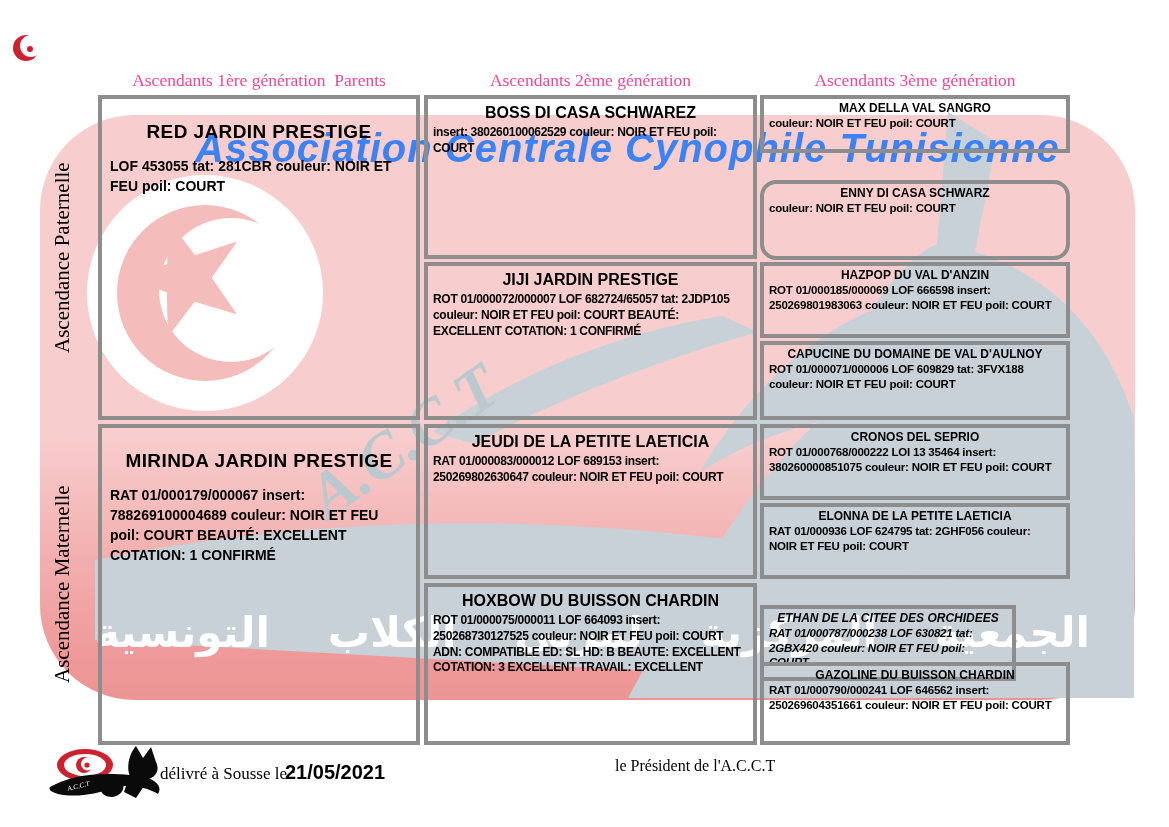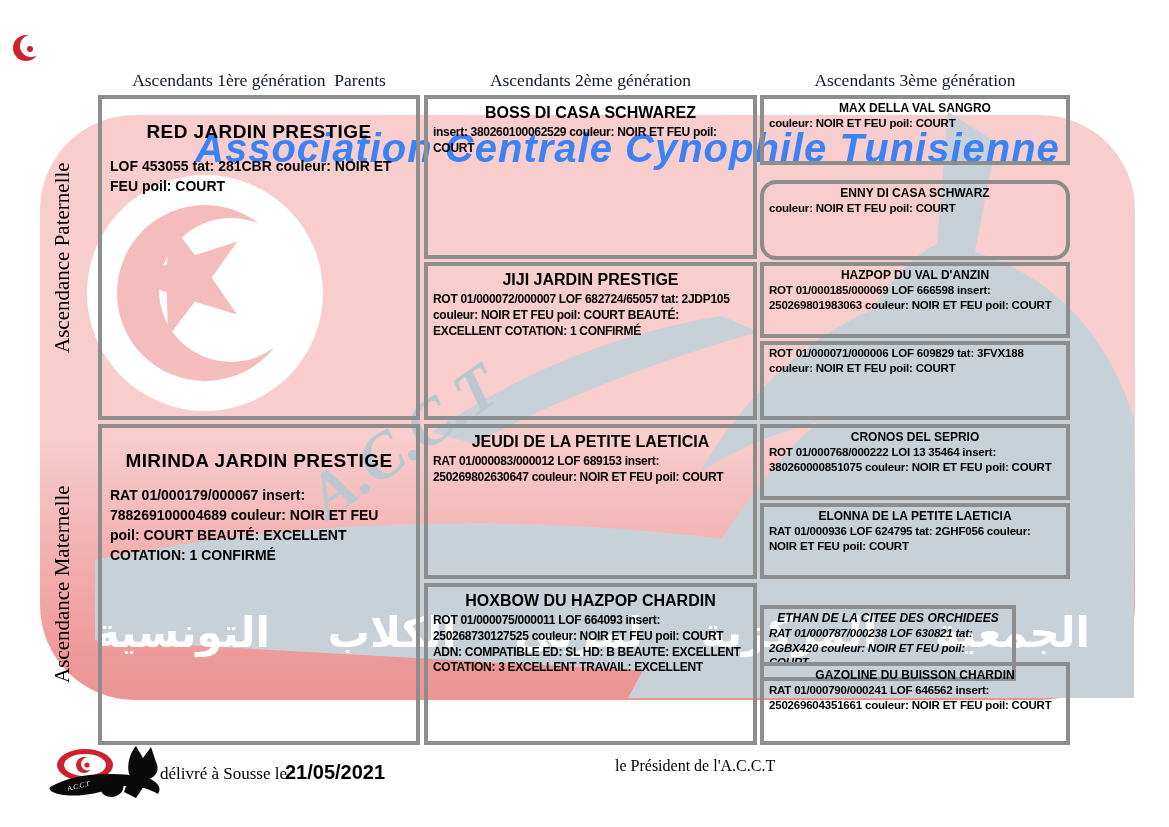--- a/index.html
+++ b/index.html
@@ -29,21 +29,21 @@
   }
   .wm-arabic{
     position:absolute;left:95px;top:608px;width:995px;
     direction:rtl;display:flex;justify-content:space-between;
     font-family:"DejaVu Sans",sans-serif;font-weight:bold;
     font-size:42px;color:#ffffff;z-index:4;
   }
   
   .gen-header{
     position:absolute;top:70px;text-align:center;
-    font-family:"Liberation Serif",serif;font-size:17.5px;color:#0f172a;z-index:12;
+    font-family:"Liberation Serif",serif;font-size:17.5px;color:#ec4899;z-index:12;
     white-space:nowrap;
   }
   
   .side-label{
     position:absolute;left:50px;width:42px;
     writing-mode:vertical-rl;transform:rotate(180deg);
     text-align:center;font-family:"Liberation Serif",serif;font-size:21px;
     color:#000;z-index:12;
   }
   
@@ -136,37 +136,38 @@
 </div>
 <div class="box g2" style="left:424px;top:262px;width:333px;height:158px;">
   <div class="box-title">JIJI JARDIN PRESTIGE</div>
   <div class="box-details">ROT 01/000072/000007 LOF 682724/65057 tat: 2JDP105 couleur: NOIR ET FEU poil: COURT BEAUTÉ: EXCELLENT COTATION: 1 CONFIRMÉ</div>
 </div>
 <div class="box g2" style="left:424px;top:424px;width:333px;height:155px;">
   <div class="box-title">JEUDI DE LA PETITE LAETICIA</div>
   <div class="box-details">RAT 01/000083/000012 LOF 689153 insert: 250269802630647 couleur: NOIR ET FEU poil: COURT</div>
 </div>
 <div class="box g2" style="left:424px;top:583px;width:333px;height:162px;">
-  <div class="box-title">HOXBOW DU HAZPOP CHARDIN</div>
+  <div class="box-title">HOXBOW DU BUISSON CHARDIN</div>
   <div class="box-details">ROT 01/000075/000011 LOF 664093 insert: 250268730127525 couleur: NOIR ET FEU poil: COURT ADN: COMPATIBLE ED: SL HD: B BEAUTE: EXCELLENT COTATION: 3 EXCELLENT TRAVAIL: EXCELLENT</div>
 </div>
 
-<div class="box g3" style="left:760px;top:95px;width:310px;height:70px;">
+<div class="box g3" style="left:760px;top:95px;width:310px;height:58px;">
   <div class="box-title">MAX DELLA VAL SANGRO</div>
   <div class="box-details">couleur: NOIR ET FEU poil: COURT</div>
 </div>
 <div class="box g3" style="left:760px;top:180px;width:310px;height:80px;border-radius:16px;">
   <div class="box-title">ENNY DI CASA SCHWARZ</div>
   <div class="box-details">couleur: NOIR ET FEU poil: COURT</div>
 </div>
 <div class="box g3" style="left:760px;top:262px;width:310px;height:76px;">
   <div class="box-title">HAZPOP DU VAL D'ANZIN</div>
   <div class="box-details">ROT 01/000185/000069 LOF 666598 insert: 250269801983063 couleur: NOIR ET FEU poil: COURT</div>
 </div>
 <div class="box g3" style="left:760px;top:341px;width:310px;height:79px;">
+  <div class="box-title">CAPUCINE DU DOMAINE DE VAL D'AULNOY</div>
   <div class="box-details">ROT 01/000071/000006 LOF 609829 tat: 3FVX188 couleur: NOIR ET FEU poil: COURT</div>
 </div>
 <div class="box g3" style="left:760px;top:424px;width:310px;height:76px;">
   <div class="box-title">CRONOS DEL SEPRIO</div>
   <div class="box-details">ROT 01/000768/000222 LOI 13 35464 insert: 380260000851075 couleur: NOIR ET FEU poil: COURT</div>
 </div>
 <div class="box g3" style="left:760px;top:503px;width:310px;height:76px;">
   <div class="box-title">ELONNA DE LA PETITE LAETICIA</div>
   <div class="box-details">RAT 01/000936 LOF 624795 tat: 2GHF056 couleur: NOIR ET FEU poil: COURT</div>
 </div>

